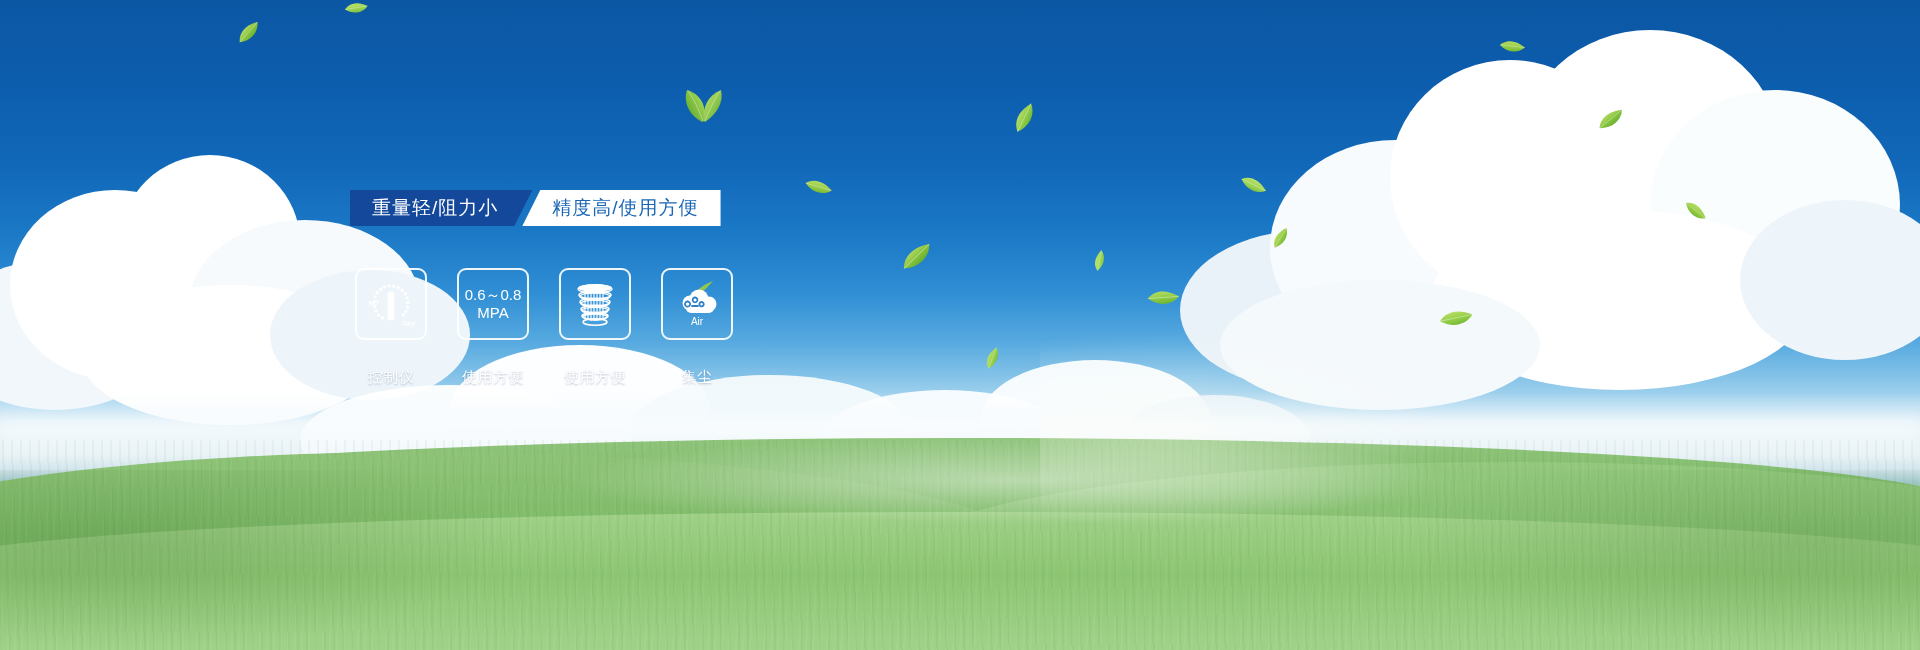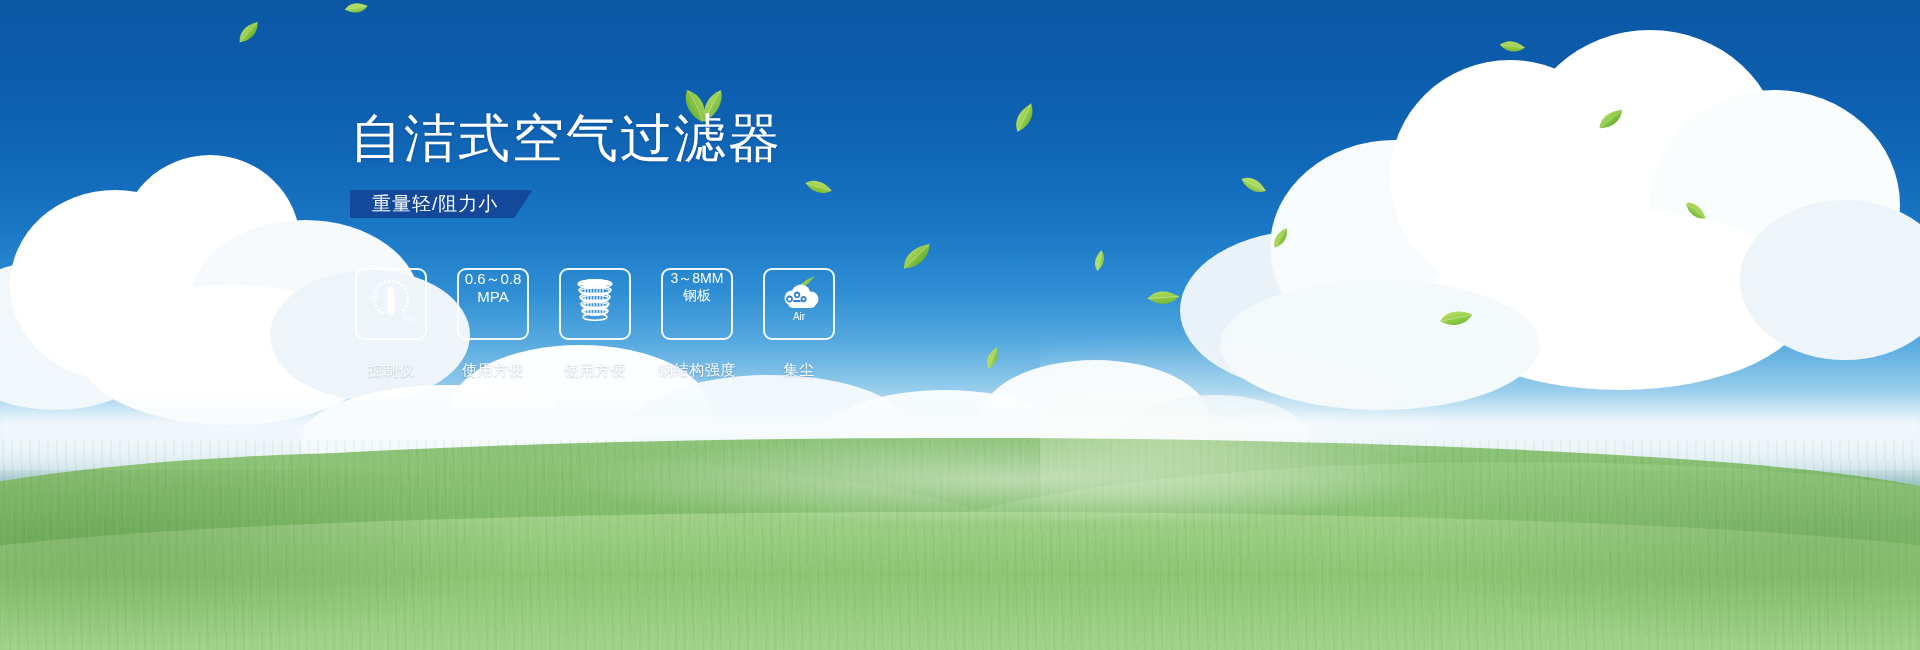--- a/index.html
+++ b/index.html
@@ -123,46 +123,46 @@
     position:absolute; left:350px; top:112px;
     font-size:52px; line-height:1; color:#ffffff;
     letter-spacing:2px; white-space:nowrap;
     font-family:"DejaVu Sans","Liberation Sans",sans-serif;
     font-weight:400;
     text-shadow:0 1px 3px rgba(0,40,90,.25);
   }
 
   #badges { position:absolute; left:350px; top:190px; height:46px; display:flex; }
   .badge {
-    height:28px; display:flex; align-items:center; justify-content:center;
+    height:36px; display:flex; align-items:center; justify-content:center;
     font-size:19px; letter-spacing:1px; white-space:nowrap;
   }
   #badgeA {
     background:#14489b; color:#ffffff;
     padding:0 26px 0 22px;
     clip-path:polygon(0 0, 100% 0, calc(100% - 18px) 100%, 0 100%);
     padding-right:34px;
   }
   #badgeB {
     background:#ffffff; color:#1a66b5;
     padding:0 22px 0 30px; margin-left:-10px;
     clip-path:polygon(18px 0, 100% 0, 100% 100%, 0 100%);
   }
 
   #features { position:absolute; left:355px; top:268px; display:flex; gap:30px; }
   .feature { width:72px; display:flex; flex-direction:column; align-items:center; }
   .fbox {
     width:72px; height:72px; border:2px solid rgba(255,255,255,.92);
-    border-radius:9px; display:flex; justify-content:center;
+    border-radius:9px; display:flex; align-items:center; justify-content:center;
     color:#ffffff; text-align:center; line-height:1.18; font-size:14px;
     position:relative;
   }
   .fbox .txt { padding:0 2px; }
   .flabel {
-    margin-top:21px; font-size:15px; color:#ffffff; white-space:nowrap;
+    margin-top:28px; font-size:15px; color:#ffffff; white-space:nowrap;
     letter-spacing:.5px; text-shadow:0 1px 2px rgba(0,40,90,.3);
   }
   .icon-svg { width:58px; height:58px; }
   .sun-glow {
     position:absolute; left:1040px; top:330px; width:420px; height:200px;
     background:radial-gradient(ellipse at 30% 50%, rgba(255,255,245,.35) 0%, rgba(255,255,245,0) 70%);
     pointer-events:none;
   }
 </style>
 </head>
@@ -411,24 +411,24 @@
               <stop offset="100%" stop-color="#c8ea72"></stop>
             </linearGradient>
           </defs>
           <path d="M21 34 C8 27 2 14 6 2 C20 6 26 19 23 33 Z" fill="url(#tlg1)"></path>
           <path d="M24 34 C36 26 43 14 40 2 C27 7 21 20 23 33 Z" fill="url(#tlg2)"></path>
           <path d="M22 33 C18 22 13 11 7 3" stroke="#ffffff" stroke-opacity=".35" stroke-width="1" fill="none"></path>
           <path d="M24 33 C28 22 34 11 39 3" stroke="#ffffff" stroke-opacity=".35" stroke-width="1" fill="none"></path>
         </svg>
       </div>
 
-    <div id="title">自洁式空气过滤器</div>
 
     <div id="badges">
       <div class="badge" id="badgeA">重量轻/阻力小</div>
+      <div class="badge" id="badgeB">精度高/使用方便</div>
     </div>
 
     <div id="features">
 
       <div class="feature">
         <div class="fbox">
           <svg class="icon-svg" viewBox="0 0 58 58">
             <g fill="#ffffff">
               <circle cx="12.5" cy="31.5" r="1.6"></circle>
                 <circle cx="12.2" cy="26.5" r="1.6"></circle>
@@ -491,27 +491,20 @@
               <ellipse cx="29" cy="27" rx="15" ry="3.8"></ellipse>
               <ellipse cx="29" cy="34" rx="14" ry="3.6"></ellipse>
               <ellipse cx="29" cy="41" rx="13" ry="3.4"></ellipse>
               <ellipse cx="29" cy="47" rx="12" ry="3.2"></ellipse>
             </g>
           </svg>
         </div>
         <div class="flabel">使用方便</div>
       </div>
 
-      <div class="feature">
-        <div class="fbox">
-          <div class="txt" style="white-space:pre-line;font-size:14px;">3～8MM
-钢板</div>
-        </div>
-        <div class="flabel">钢结构强度</div>
-      </div>
 
       <div class="feature">
         <div class="fbox">
           <svg class="icon-svg" viewBox="0 0 58 58">
             <defs>
               <linearGradient id="leafgrad" x1="0" y1="0" x2="1" y2="1">
                 <stop offset="0%" stop-color="#cfe86a"></stop>
                 <stop offset="100%" stop-color="#4fa32a"></stop>
               </linearGradient>
             </defs>

